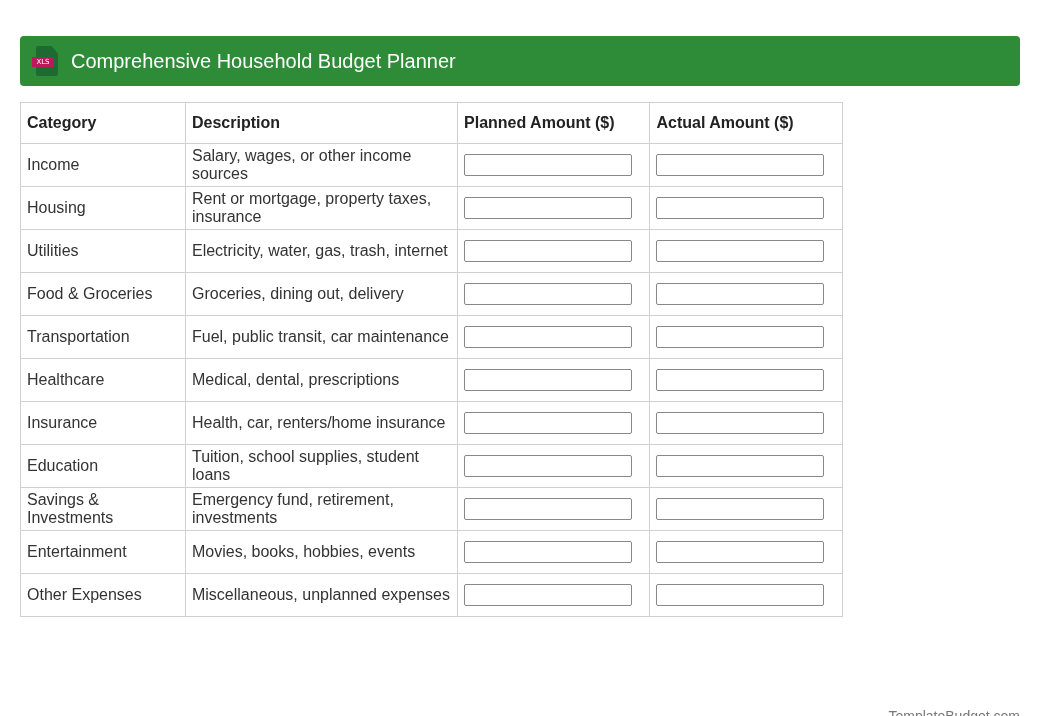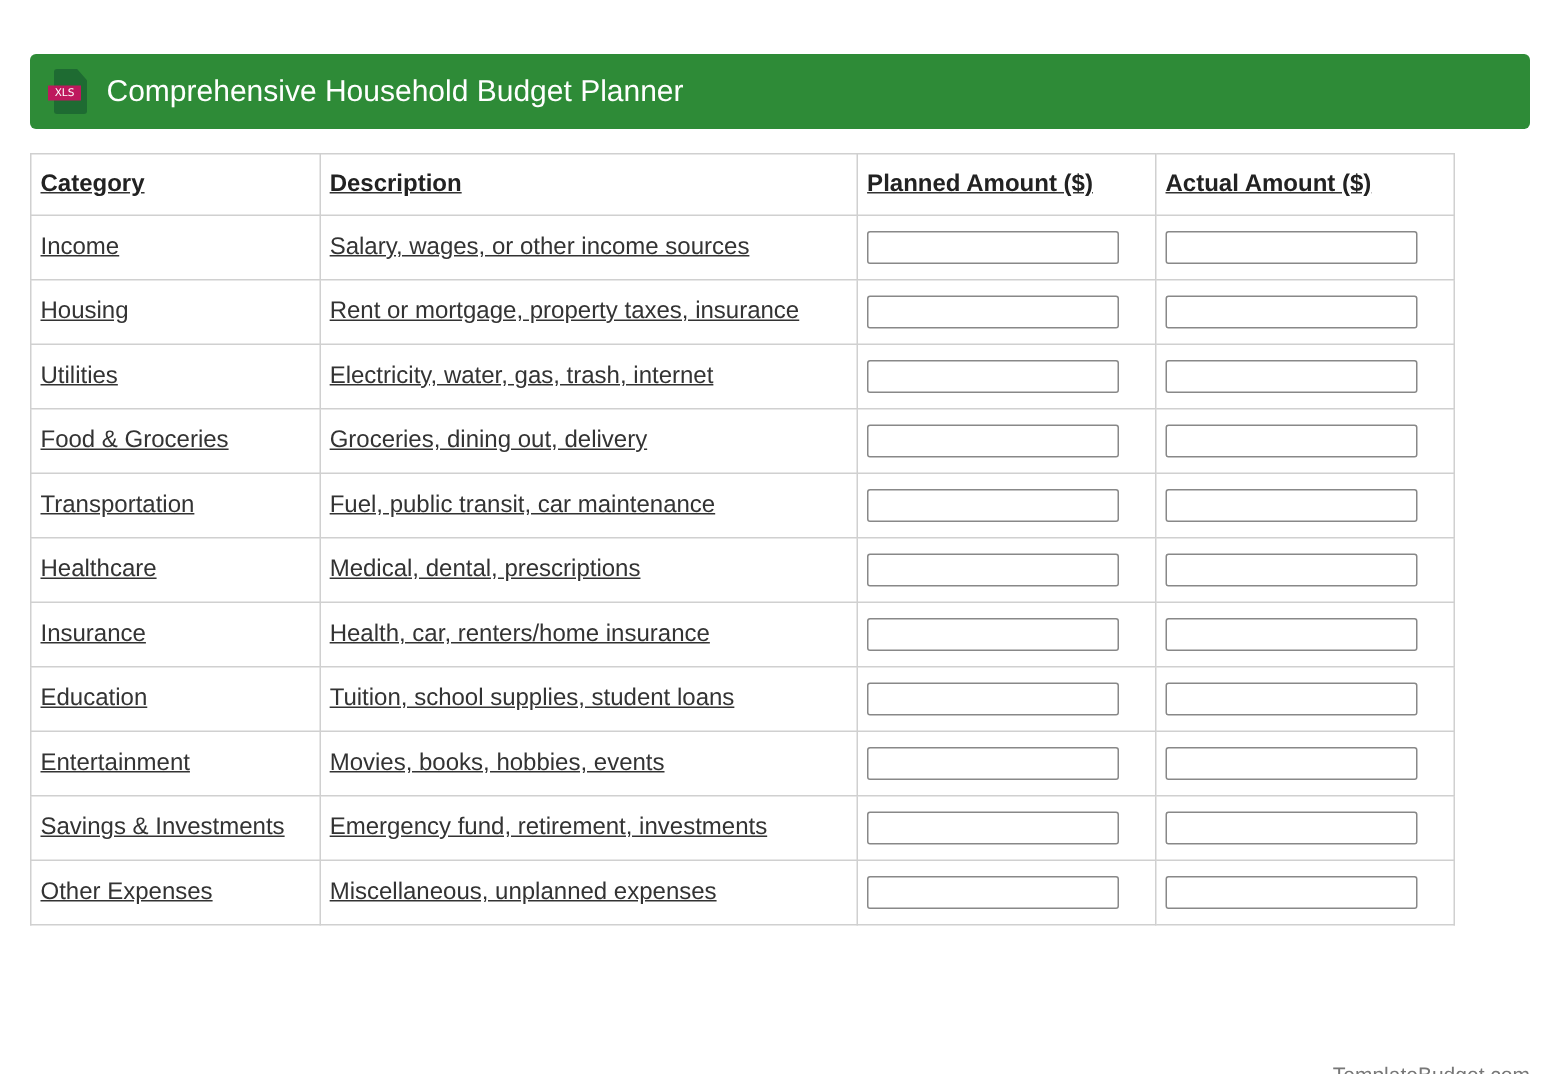--- a/index.html
+++ b/index.html
@@ -13,23 +13,22 @@
       position: absolute; left: 4px; top: 0; width: 22px; height: 30px; background: #1e6b32;
       clip-path: polygon(0 0, 70% 0, 100% 25%, 100% 100%, 0 100%);
       border-radius: 2px;
     }
     .xls-icon .tag {
       position: absolute; left: 0; top: 11px; width: 22px; height: 10px; background: #be185d;
       color: #fff; font-size: 7px; line-height: 10px; text-align: center; font-family: "DejaVu Sans", sans-serif;
     }
     .title { color: #fff; font-size: 20px; font-family: "Liberation Sans", sans-serif; }
     table {
-      position: absolute; left: 20px; top: 102px; border-collapse: collapse; width: 950px;
+      position: absolute; left: 20px; top: 102px; border-collapse: collapse; width: 823px;
       font-size: 16px;
-      text-decoration: underline;
     }
     th, td { border: 1px solid #d0d0d0; padding: 0 6px; height: 42px; text-align: left; }
     th { font-weight: bold; color: #222; height: 40px; }
     td { color: #333; }
     col.c1 { width: 193px; } col.c2 { width: 359px; } col.c3 { width: 199px; } col.c4 { width: 199px; }
     .amt-input {
       width: 162px; height: 18px; border: 1px solid #888; border-radius: 2px; padding: 1px 2px; box-sizing: content-box;
       background: #fff;
     }
     .footer { position: absolute; right: 20px; top: 708px; font-size: 14px; color: #777; }
@@ -103,28 +102,28 @@
         <td><input class="amt-input" type="text" value="" style=""></td>
         <td><input class="amt-input" type="text" value="" style=""></td>
       </tr>
       <tr>
         <td>Education</td>
         <td>Tuition, school supplies, student loans</td>
         <td><input class="amt-input" type="text" value="" style=""></td>
         <td><input class="amt-input" type="text" value="" style=""></td>
       </tr>
       <tr>
-        <td>Entertainment</td>
-        <td>Movies, books, hobbies, events</td>
+        <td>Savings &amp; Investments</td>
+        <td>Emergency fund, retirement, investments</td>
         <td><input class="amt-input" type="text" value="" style=""></td>
         <td><input class="amt-input" type="text" value="" style=""></td>
       </tr>
       <tr>
-        <td>Savings &amp; Investments</td>
-        <td>Emergency fund, retirement, investments</td>
+        <td>Entertainment</td>
+        <td>Movies, books, hobbies, events</td>
         <td><input class="amt-input" type="text" value="" style=""></td>
         <td><input class="amt-input" type="text" value="" style=""></td>
       </tr>
       <tr>
         <td>Other Expenses</td>
         <td>Miscellaneous, unplanned expenses</td>
         <td><input class="amt-input" type="text" value="" style=""></td>
         <td><input class="amt-input" type="text" value="" style=""></td>
       </tr>
     </tbody>

